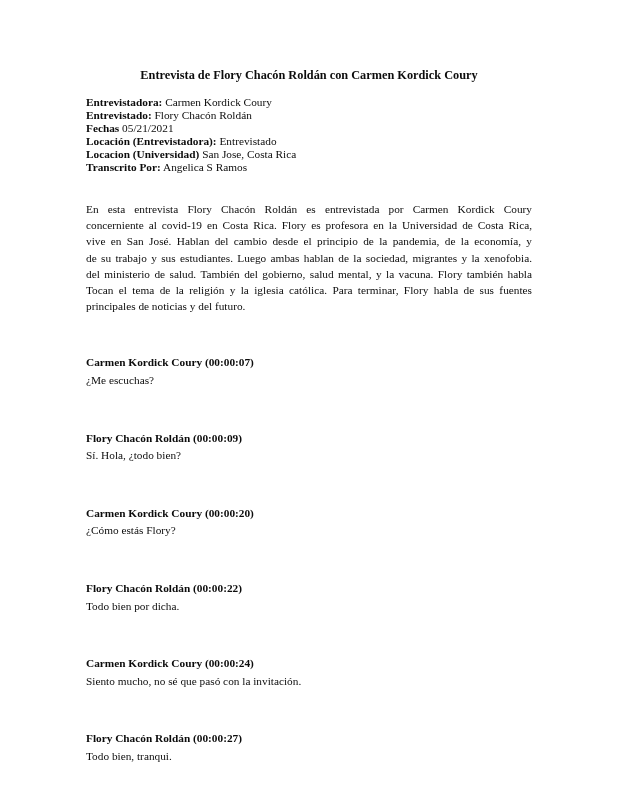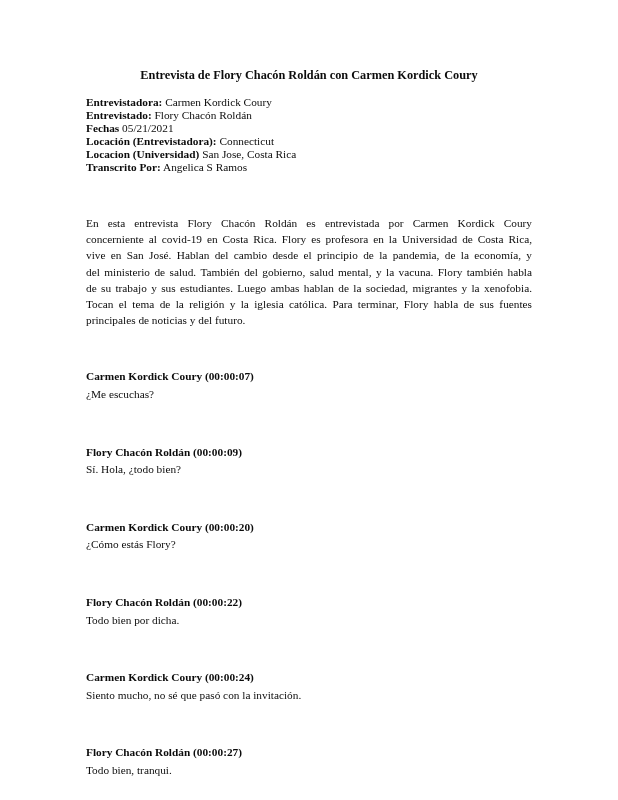--- a/index.html
+++ b/index.html
@@ -22,21 +22,21 @@
     text-align: center;
     white-space: nowrap;
   }
   .metadata { margin: 0; }
   .meta-line {
     font-size: 11.3px;
     line-height: 13px;
     white-space: nowrap;
   }
   .meta-label { font-weight: bold; }
-  .summary { margin-top: 41px; }
+  .summary { margin-top: 27px; }
   .summary-line {
     font-size: 11.3px;
     line-height: 16.2px;
     white-space: nowrap;
     text-align: justify;
     text-align-last: justify;
   }
   .summary-line:last-child {
     text-align: left;
     text-align-last: left;
@@ -59,31 +59,31 @@
 </head>
 <body>
 
 <div class="page">
   <h1 class="title">Entrevista de Flory Chacón Roldán con Carmen Kordick Coury</h1>
 
   <div class="metadata" id="metadata">
       <div class="meta-line"><span class="meta-label">Entrevistadora:</span> <span>Carmen Kordick Coury</span></div>
       <div class="meta-line"><span class="meta-label">Entrevistado:</span> <span>Flory Chacón Roldán</span></div>
       <div class="meta-line"><span class="meta-label">Fechas</span> <span>05/21/2021</span></div>
-      <div class="meta-line"><span class="meta-label">Locación (Entrevistadora):</span> <span>Connecticut</span></div>
+      <div class="meta-line"><span class="meta-label">Locación (Entrevistadora):</span> <span>Entrevistado</span></div>
       <div class="meta-line"><span class="meta-label">Locacion (Universidad)</span> <span>San Jose, Costa Rica</span></div>
       <div class="meta-line"><span class="meta-label">Transcrito Por:</span> <span>Angelica S Ramos</span></div>
     </div>
 
   <div class="summary" id="summary">
       <div class="summary-line">En esta entrevista Flory Chacón Roldán es entrevistada por Carmen Kordick Coury</div>
       <div class="summary-line">concerniente al covid-19 en Costa Rica. Flory es profesora en la Universidad de Costa Rica,</div>
       <div class="summary-line">vive en San José. Hablan del cambio desde el principio de la pandemia, de la economía, y</div>
+      <div class="summary-line">de su trabajo y sus estudiantes. Luego ambas hablan de la sociedad, migrantes y la xenofobia.</div>
       <div class="summary-line">del ministerio de salud. También del gobierno, salud mental, y la vacuna. Flory también habla</div>
-      <div class="summary-line">de su trabajo y sus estudiantes. Luego ambas hablan de la sociedad, migrantes y la xenofobia.</div>
       <div class="summary-line">Tocan el tema de la religión y la iglesia católica. Para terminar, Flory habla de sus fuentes</div>
       <div class="summary-line">principales de noticias y del futuro.</div>
     </div>
 
   <div class="transcript" id="transcript">
       <div class="dialogue-entry">
         <div class="speaker-line"><span>Carmen Kordick Coury</span> <span>(00:00:07)</span></div>
         <div class="utterance">¿Me escuchas?</div>
       </div>
       <div class="dialogue-entry">

